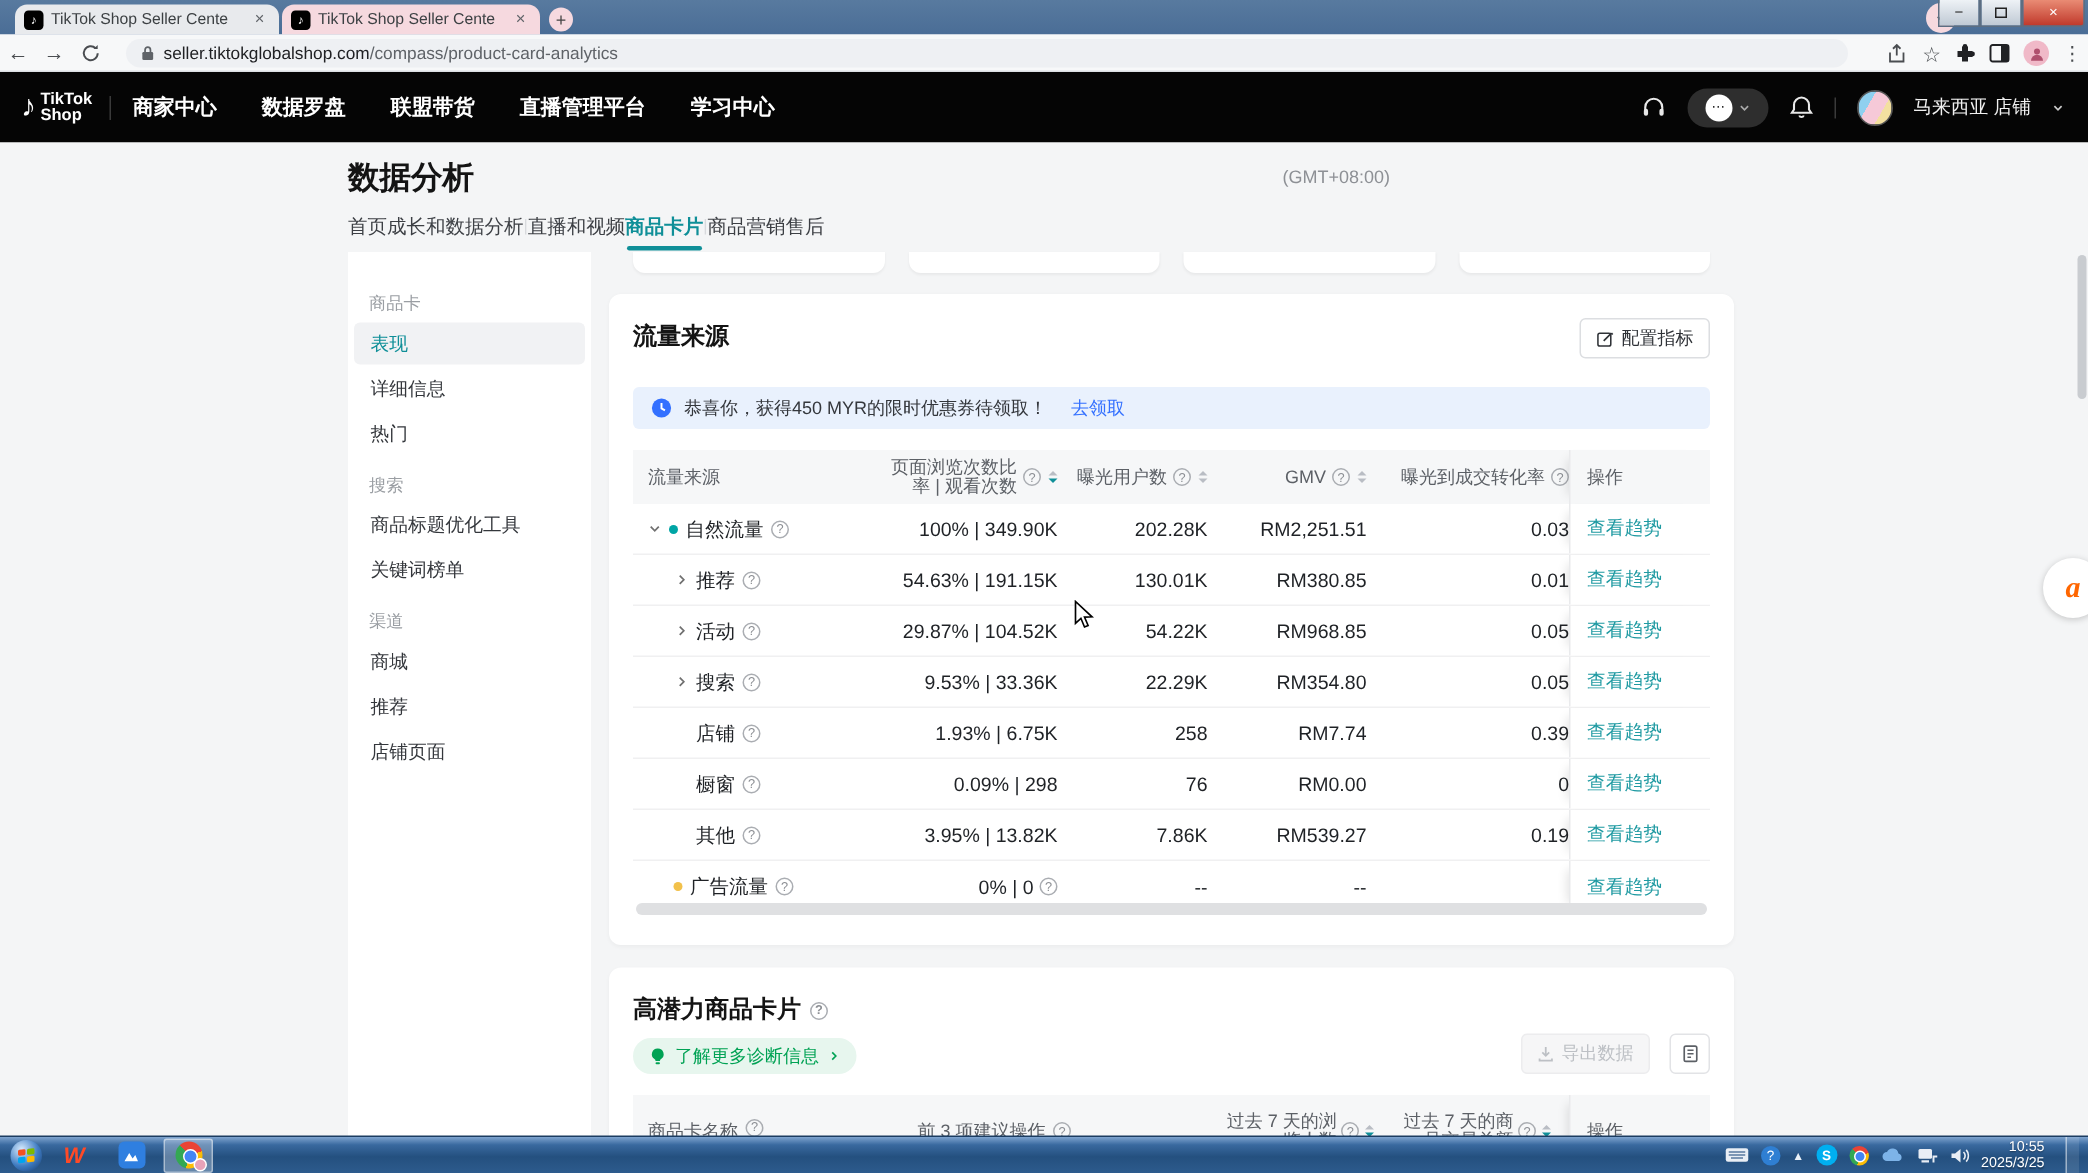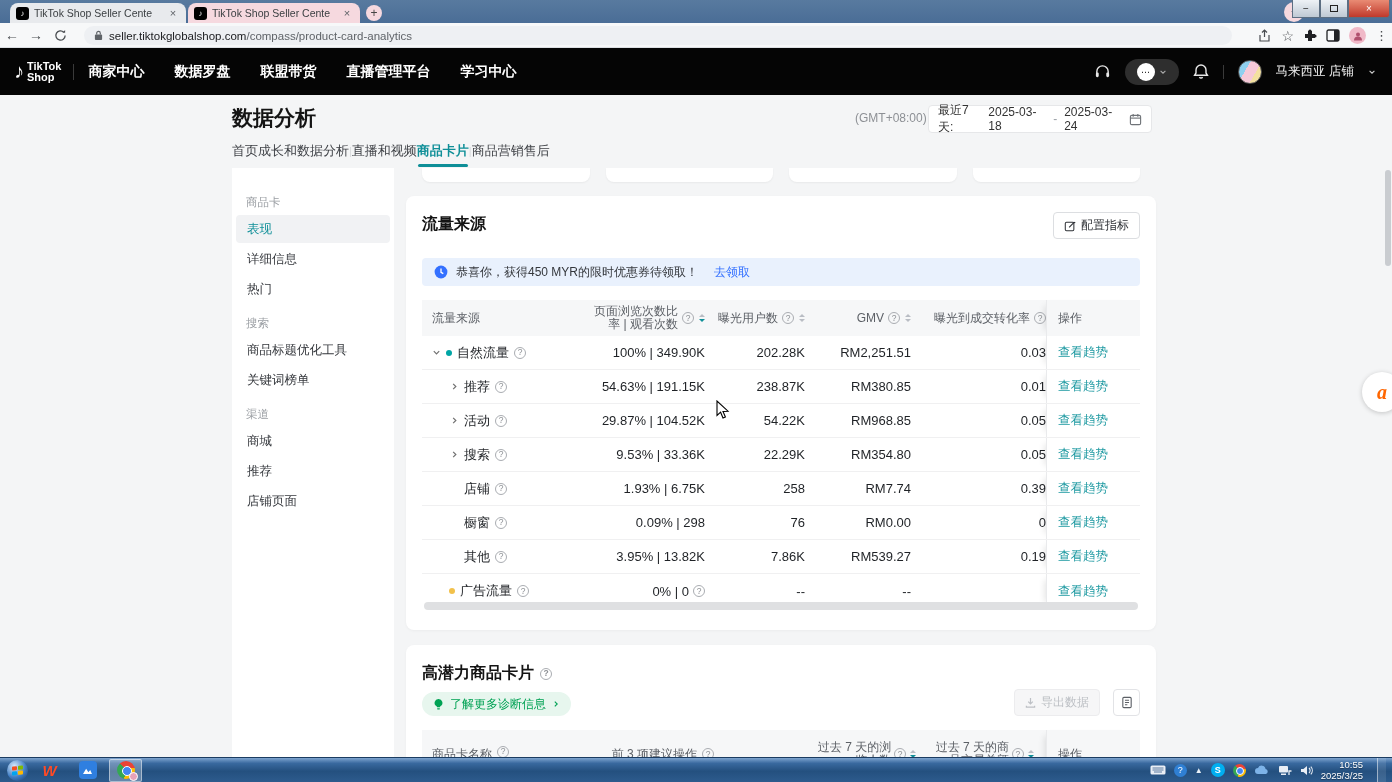--- a/index.html
+++ b/index.html
@@ -240,33 +240,20 @@
       <span class="shopname">马来西亚 店铺</span>
       <svg width="8" height="8" viewBox="0 0 10 10">
           <path d="M2 3.5 L5 6.5 L8 3.5" stroke="#ccc" fill="none" stroke-width="1.4"></path>
         </svg>
     </div>
   </div>
 
   <div class="pagehead">
     <div class="ptitle">数据分析</div>
     <div class="tz">(GMT+08:00)</div>
-    <div class="datebox">
-      <span>最近7天:</span>
-      <span>2025-03-18</span>
-      <span class="sep">-</span>
-      <span>2025-03-24</span>
-      <span class="cal">
-        <svg width="13" height="13" viewBox="0 0 14 14">
-            <rect x="1.5" y="2.5" width="11" height="10" rx="1.5" stroke="#6f7378" fill="none" stroke-width="1.2"></rect>
-            <path d="M1.5 5.5h11" stroke="#6f7378" stroke-width="1.2"></path>
-            <path d="M4.5 1v3 M9.5 1v3" stroke="#6f7378" stroke-width="1.2"></path>
-          </svg>
-      </span>
-    </div>
     <div class="pagetabs">
       <span class="ptab">首页</span>
       <span class="ptab">成长和数据分析</span>
       <span class="ptdiv">|</span>
       <span class="ptab">直播和视频</span>
       <span class="ptab active">商品卡片</span>
       <span class="ptdiv">|</span>
       <span class="ptab">商品</span>
       <span class="ptab">营销</span>
       <span class="ptab">售后</span>
@@ -371,21 +358,21 @@
 
         <div class="trow">
           <div class="c1 p1">
             <svg width="9" height="9" viewBox="0 0 10 10">
                 <path d="M3.5 2 L6.5 5 L3.5 8" stroke="#707070" fill="none" stroke-width="1.3"></path>
               </svg>
             <span>推荐</span>
               <span class="q">?</span>
           </div>
           <div class="c2">54.63% | 191.15K</div>
-          <div class="c3">238.87K</div>
+          <div class="c3">130.01K</div>
           <div class="c4">RM380.85</div>
           <div class="c5">0.01</div>
           <div class="pin">
               <a href="#" class="tlink">查看趋势</a>
             </div>
         </div>
 
         <div class="trow">
           <div class="c1 p1">
             <svg width="9" height="9" viewBox="0 0 10 10">

